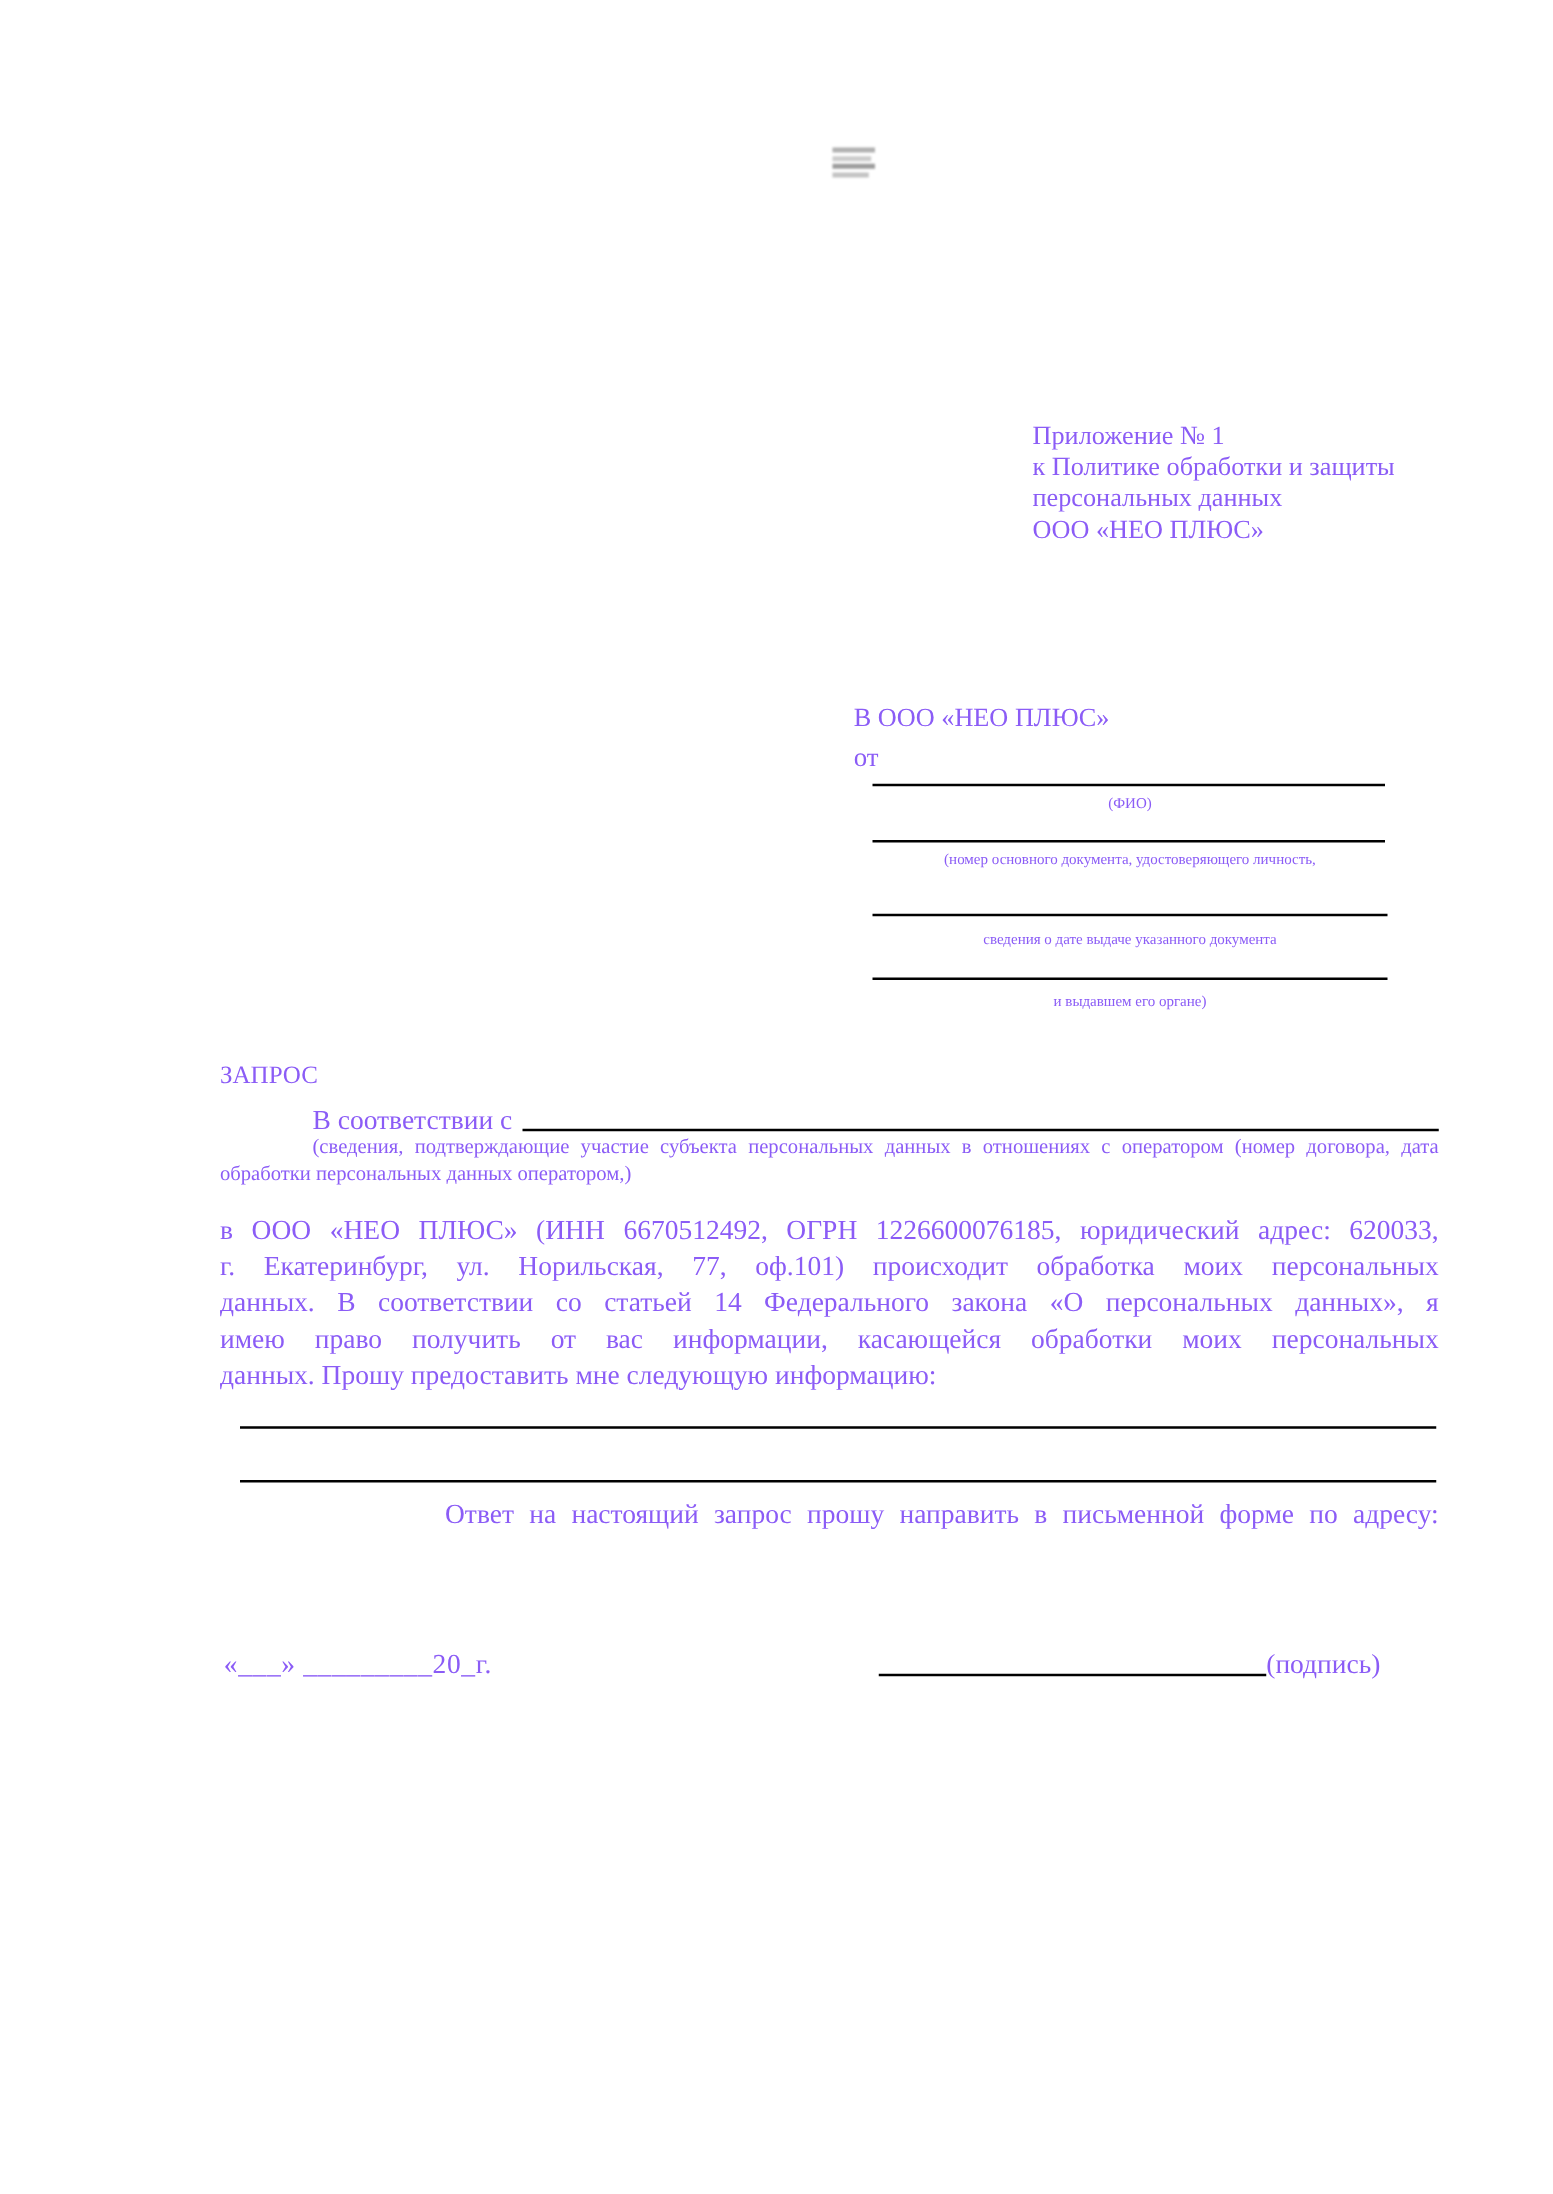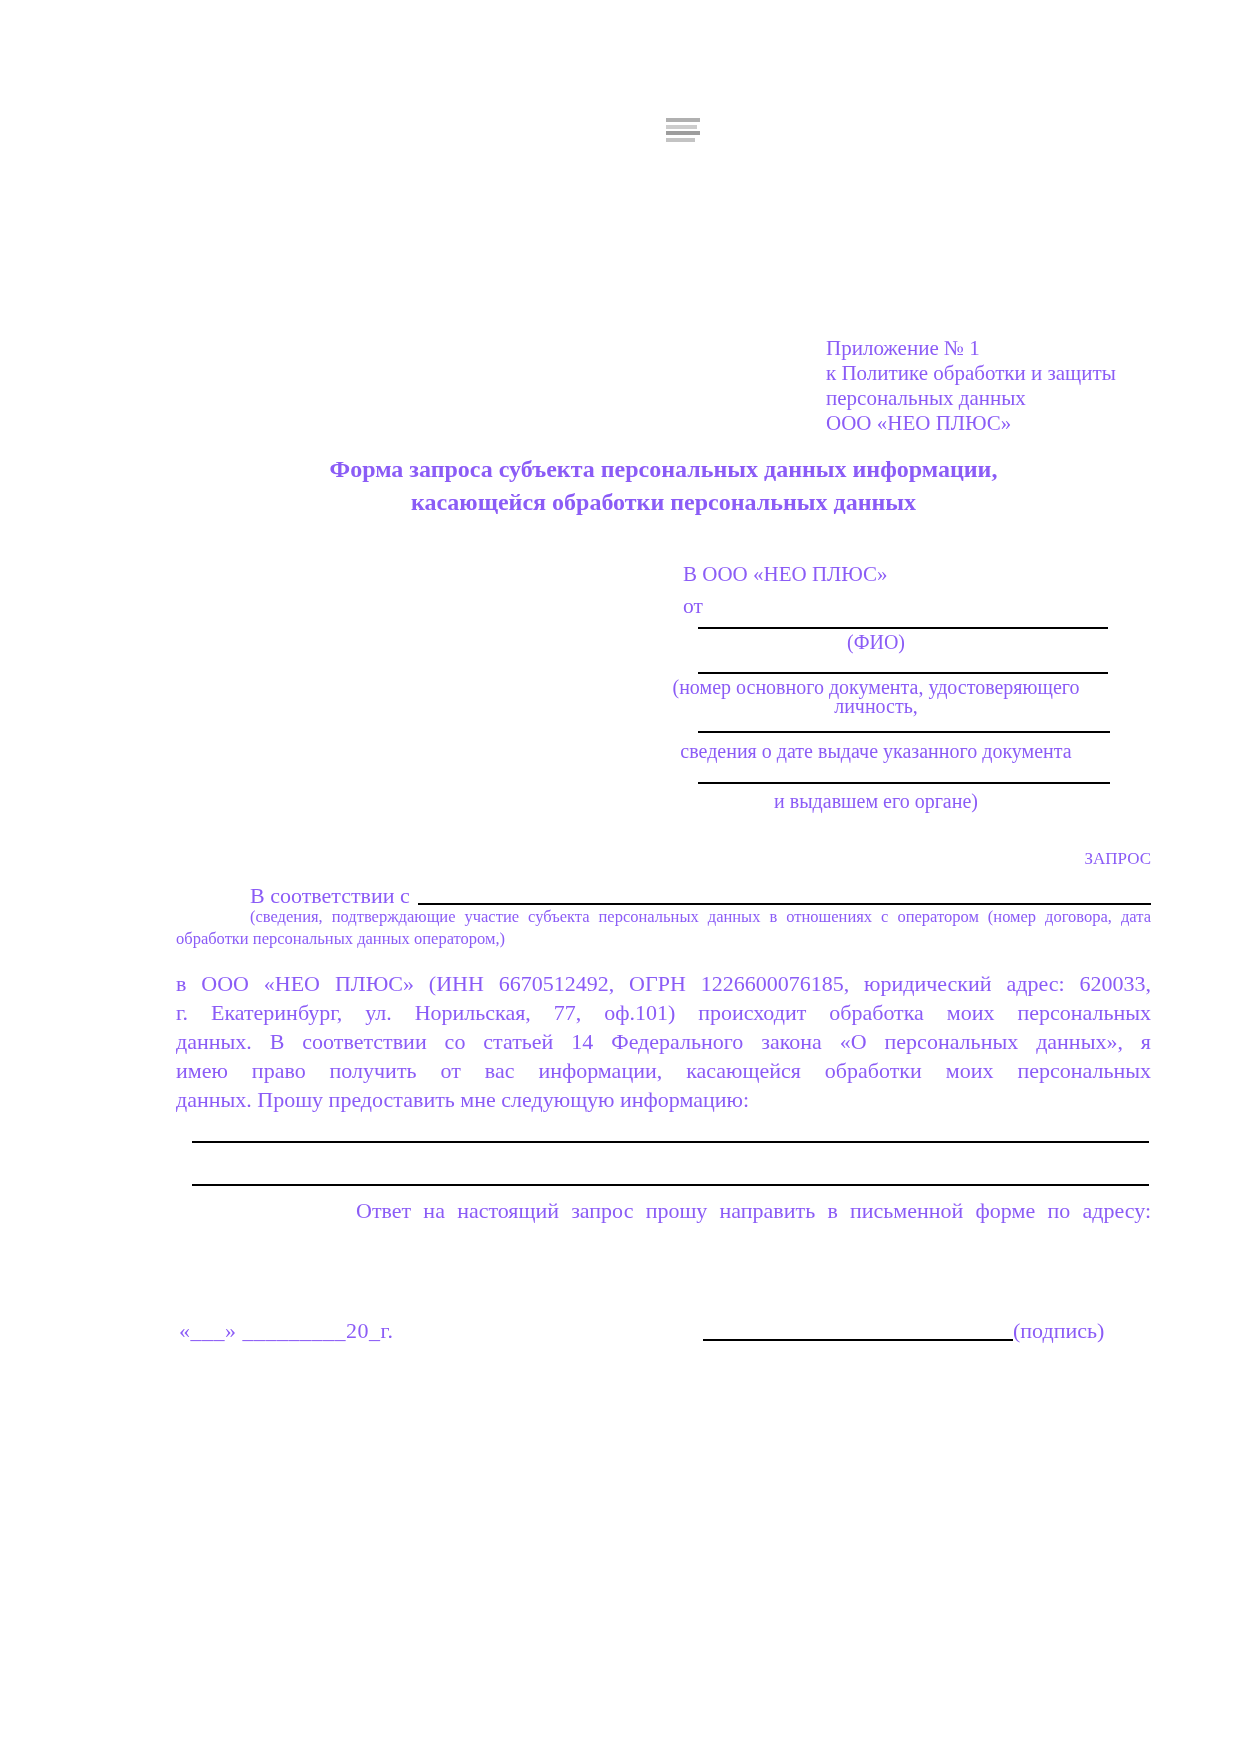--- a/index.html
+++ b/index.html
@@ -20,27 +20,27 @@
   .title{position:absolute;left:160px;top:453px;width:975px;text-align:center;
     font-weight:bold;font-size:24px;line-height:33px;}
   .r-to{position:absolute;left:667px;top:562px;font-size:21px;}
   .r-from{position:absolute;left:667px;top:594px;font-size:21.5px;}
 
   .fill{position:absolute;height:0;border-bottom:2px solid #000;}
   #fl1{left:682px;top:627px;width:410px;}
   #fl2{left:682px;top:672px;width:410px;}
   #fl3{left:682px;top:731px;width:412px;}
   #fl4{left:682px;top:782px;width:412px;}
-  .caption{position:absolute;left:654px;width:412px;text-align:center;font-size:20px;line-height:19px;}
+  .caption{position:absolute;left:682px;width:412px;text-align:center;font-size:12px;line-height:19px;}
   #cap1{top:633px;}
   #cap2{top:678px;}
   #cap3{top:742px;}
   #cap4{top:792px;}
 
-  .heading{position:absolute;left:160px;top:849px;width:975px;text-align:right;font-size:17px;}
+  .heading{position:absolute;left:160px;top:849px;width:975px;text-align:left;font-size:20px;}
   .intro{position:absolute;left:160px;top:881px;width:975px;display:flex;font-size:22px;line-height:29px;}
   .intro .txt{padding-left:74px;white-space:nowrap;}
   .intro .ln{flex:1 1 auto;border-bottom:2px solid #000;margin:0 0 5px 8px;}
 
   .note{position:absolute;left:160px;top:906px;width:975px;font-size:16.5px;line-height:22px;}
   .note .indent{text-indent:74px;}
   .bodytext{position:absolute;left:160px;top:969px;width:975px;font-size:22px;line-height:29px;}
   .jl{text-align:justify;text-align-last:justify;}
 
   #bl1{left:176px;top:1141px;width:957px;}
@@ -68,24 +68,20 @@
       <i></i>
     </div>
 
   <div class="appendix">
     <div>Приложение № 1</div>
     <div>к Политике обработки и защиты</div>
     <div>персональных данных</div>
     <div>ООО «НЕО ПЛЮС»</div>
   </div>
 
-  <div class="title">
-    <div>Форма запроса субъекта персональных данных информации,</div>
-    <div>касающейся обработки персональных данных</div>
-  </div>
 
   <div class="r-to">В ООО «НЕО ПЛЮС»</div>
   <div class="r-from">от</div>
 
   <div class="fill" id="fl1"></div>
   <div class="caption" id="cap1">(ФИО)</div>
 
   <div class="fill" id="fl2"></div>
   <div class="caption" id="cap2">(номер основного документа, удостоверяющего личность,</div>
 

